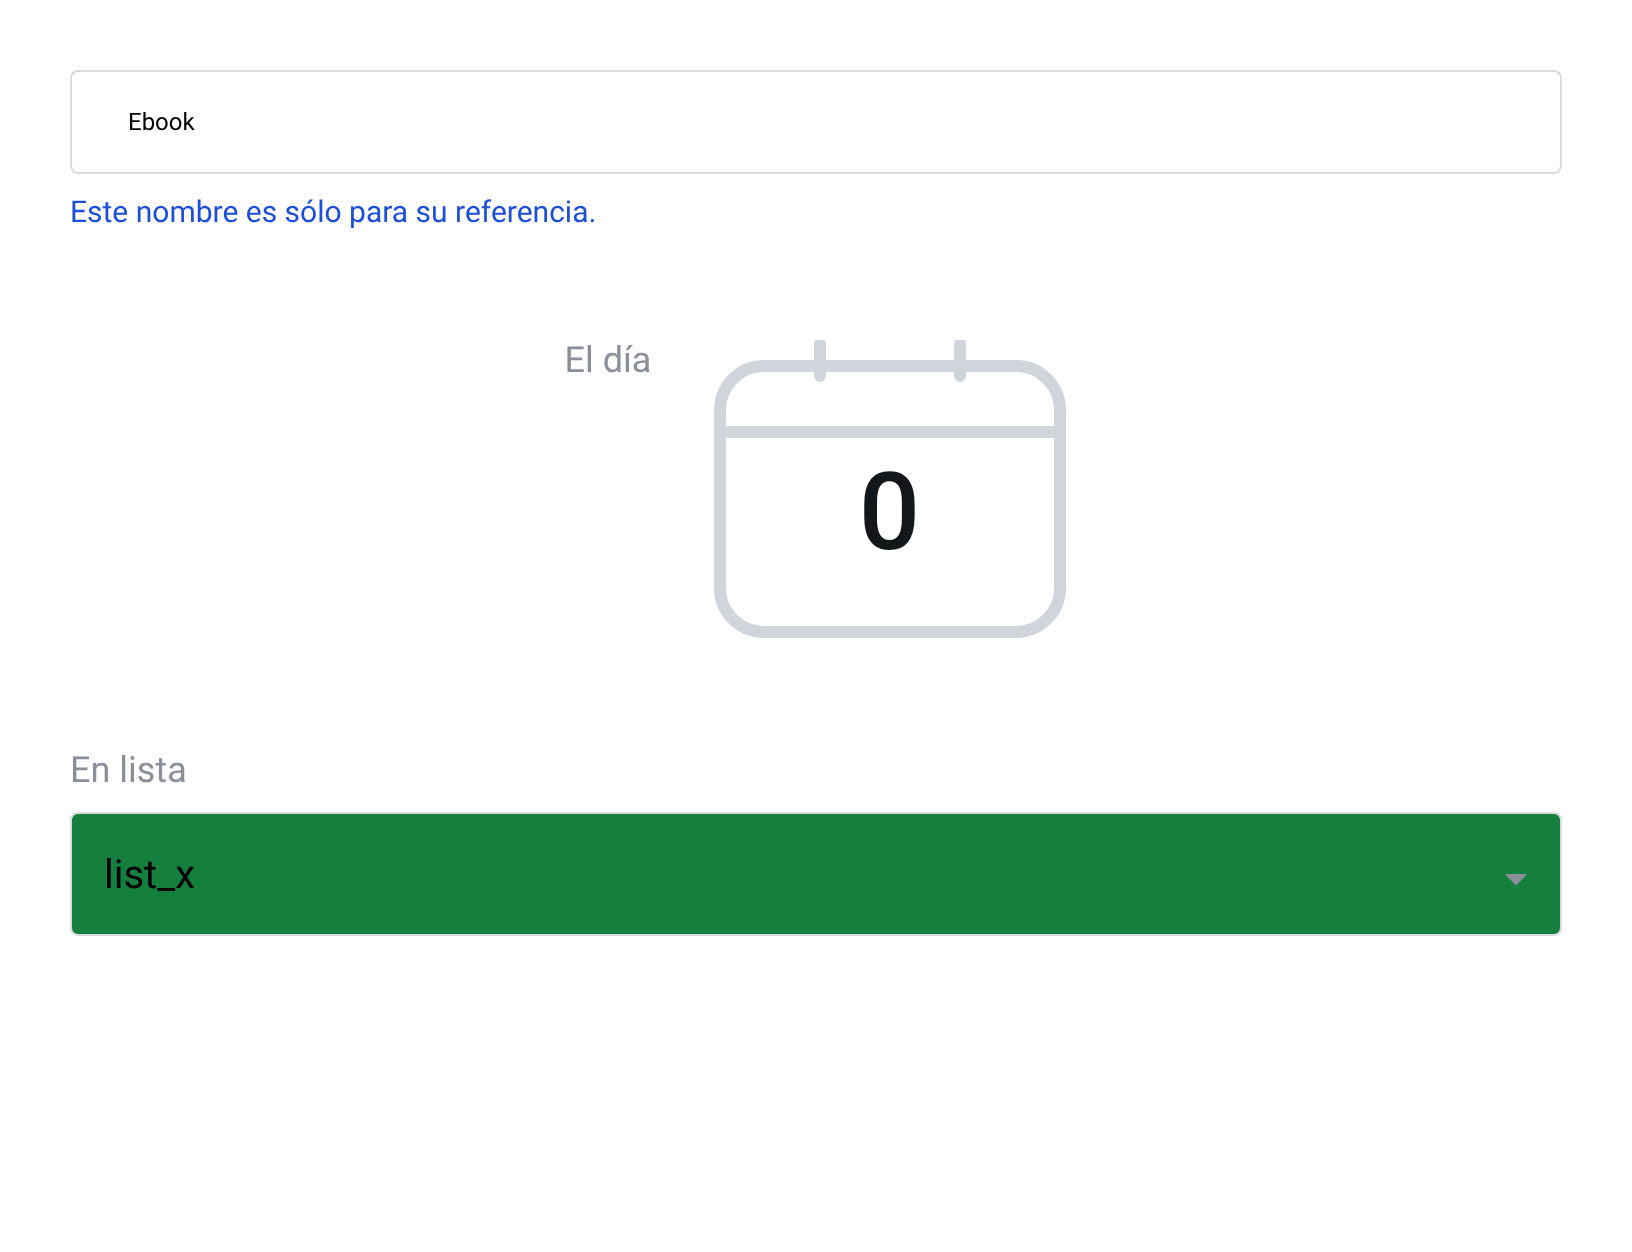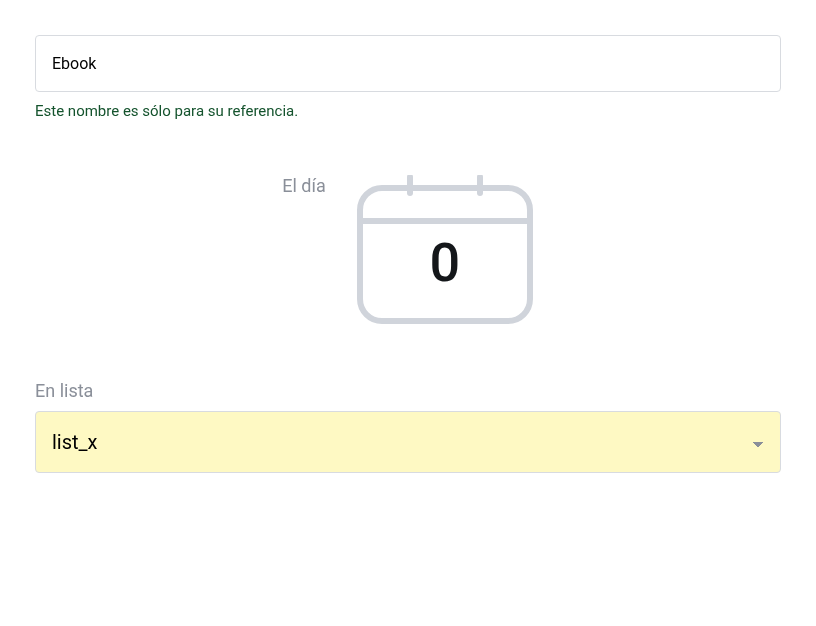--- a/index.html
+++ b/index.html
@@ -16,30 +16,30 @@
     }
     .form-label {
       color: #8a8f99;
       font-size: 18px;
       font-weight: 400;
       margin-bottom: 10px;
       display: block;
     }
     .text-input {
       width: 100%;
-      padding: 18px 16px;
-      font-size: 16px;
+      padding: 18px 28px;
+      font-size: 12px;
       color: #000000;
       border: 1px solid #d8dbe0;
       border-radius: 4px;
       outline: none;
       font-family: inherit;
     }
     .helper-text {
-      color: #14532d;
+      color: #1d4ed8;
       font-size: 15px;
       margin-top: 10px;
     }
     .day-section {
       display: flex;
       align-items: flex-start;
       justify-content: center;
       margin-top: 55px;
       margin-bottom: 55px;
       gap: 30px;
@@ -71,21 +71,21 @@
     }
     .select-input {
       width: 100%;
       padding: 18px 16px;
       font-size: 20px;
       color: #000000;
       border: 1px solid #d8dbe0;
       border-radius: 4px;
       outline: none;
       font-family: inherit;
-      background: #fef9c3;
+      background: #15803d;
       cursor: pointer;
       text-align: left;
       display: flex;
       align-items: center;
       justify-content: space-between;
     }
     .select-value {
       color: #000000;
     }
     .chevron {

